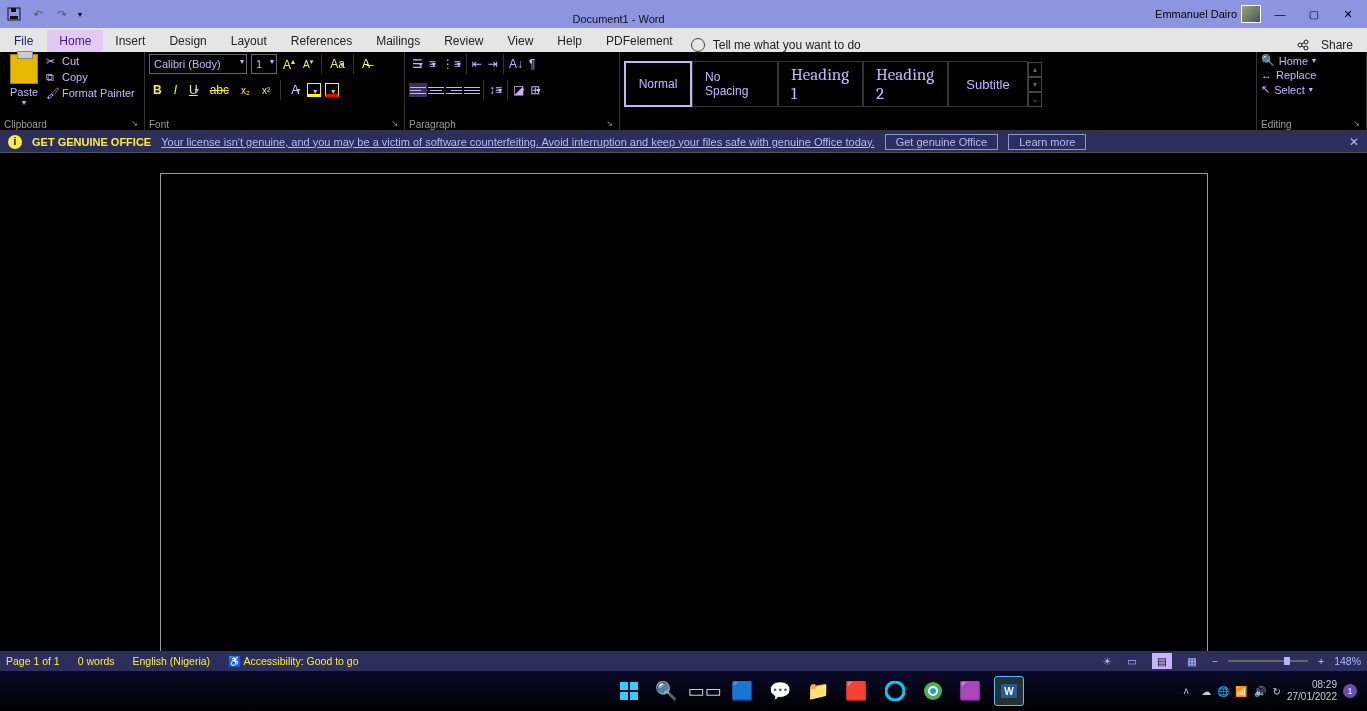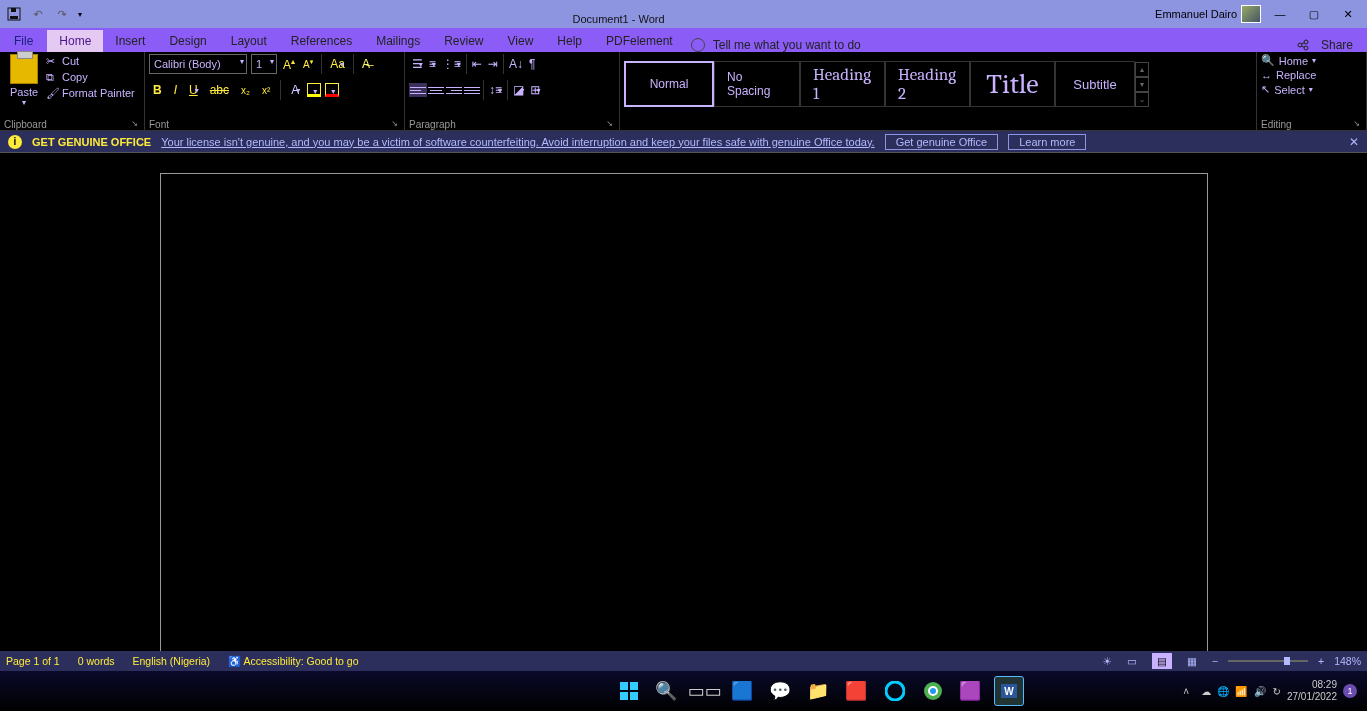--- a/index.html
+++ b/index.html
@@ -9,21 +9,21 @@
   .titlebar { display:flex; align-items:center; height:28px; background:#8D94E0; color:#000; font-size:11px; }
   .tb-left { display:flex; align-items:center; gap:8px; padding-left:6px; }
   .tb-icon { width:16px; height:16px; display:flex; align-items:center; justify-content:center; }
   .tb-center { flex:1; text-align:center; color:#111;margin-top:9px; }
   .tb-right { display:flex; align-items:center; gap:4px; padding-right:4px; }
   .avatar { width:20px; height:18px; background:linear-gradient(135deg,#9a6 0%,#456 100%); border:1px solid #fff; }
   .win-btn { width:30px; height:20px; display:flex; align-items:center; justify-content:center; color:#000; cursor:pointer; }
   .qat-arrow { font-size:8px; }
 
   
-  .menutabs { display:flex; align-items:flex-end; height:24px; background:#8b5cf6; font-size:12px; gap:0; }
+  .menutabs { display:flex; align-items:flex-end; height:24px; background:#e5e5e5; font-size:12px; gap:0; }
   .menutabs .tab { padding:4px 12px; color:#222; cursor:pointer; }
   .menutabs .tab.file { color:#1a237e; padding-left:14px; padding-right:14px; }
   .menutabs .tab.active { background:#E4C9F2; color:#4a148c; }
   .menutabs .tell-me { display:flex; align-items:center; gap:8px; color:#222; margin-left:6px; }
   .bulb { width:14px; height:14px; border:1px solid #444; border-radius:50%; }
   .menutabs .spacer { flex:1; }
   .share { display:flex; align-items:center; gap:12px; padding-right:14px; color:#222; cursor:pointer; }
 
   
   .ribbon { display:flex; height:79px; background:#000; border-bottom:1px solid #333; }
@@ -64,21 +64,21 @@
   .para-btn { color:#C9B3FF; font-size:12px; cursor:pointer; padding:0 3px; }
   .align-btn { width:18px; height:14px; display:flex; flex-direction:column; gap:2px; justify-content:center; padding:0 1px; cursor:pointer;}
   .align-btn span{display:block; height:1px; background:#C9B3FF;}
   .align-btn .s{width:70%;}
   .align-btn.active { background:#3b2f5c; }
 
   
   .styles-group { flex:1; padding:4px 2px 0 4px; }
   .styles-row { display:flex; align-items:center; height:56px; }
   .style-item { border:1px solid #333; background:#000; height:46px; display:flex; align-items:center; justify-content:center; color:#C9B3FF; padding:0 12px; cursor:pointer; font-size:12px; }
-  .style-item.normal { border:2px solid #C9B3FF; width:90px; }
+  .style-item.normal { border:2px solid #C9B3FF; width:68px; }
   .style-item.nospace { width:86px; }
   .style-item.h1 { font-family:Cambria,serif; font-size:17px; width:85px; }
   .style-item.h2 { font-family:Cambria,serif; font-size:17px; width:85px; }
   .style-item.title { font-family:Cambria,serif; font-size:28px; width:85px;}
   .style-item.sub { width:80px; font-size:13px;}
   .style-scrollers { display:flex; flex-direction:column; width:14px; }
   .style-scrollers div{ height:15px; border:1px solid #444; color:#666; font-size:8px; display:flex; align-items:center; justify-content:center;}
 
   
   .edit-col { display:flex; flex-direction:column; gap:2px; font-size:11px; color:#C9B3FF; }
@@ -273,21 +273,20 @@
     <div class="group-label">Paragraph</div>
   </div>
 
   <div class="ribbon-group styles-group">
     <div class="group-body">
       <div class="styles-row">
         <div class="style-item normal">Normal</div>
         <div class="style-item nospace">No Spacing</div>
         <div class="style-item h1">Heading 1</div>
         <div class="style-item h2">Heading 2</div>
-        <div class="style-item title">Title</div>
         <div class="style-item sub">Subtitle</div>
         <div class="style-scrollers">
           <div>▴</div>
           <div>▾</div>
           <div>⌄</div>
         </div>
       </div>
     </div>
   </div>
 

